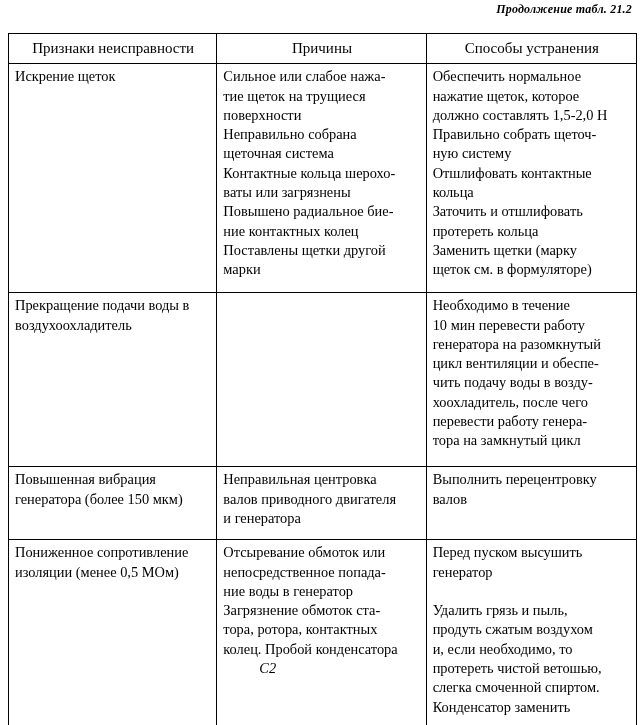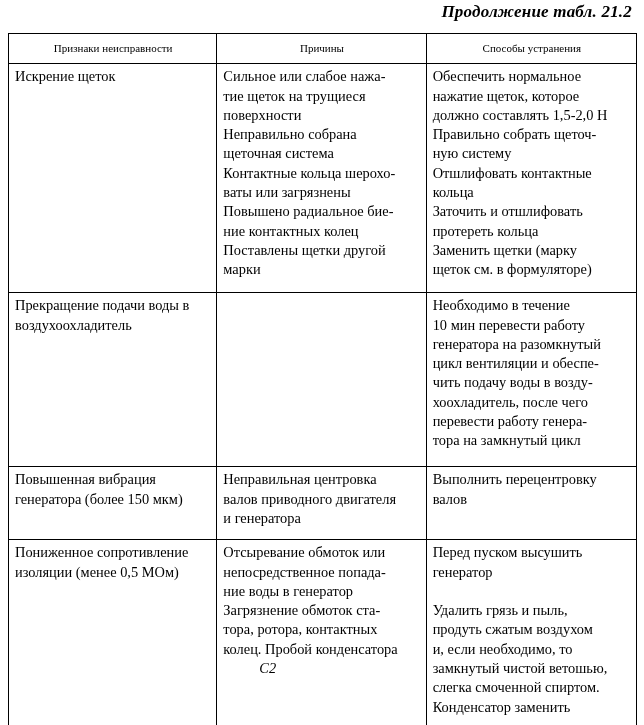--- a/index.html
+++ b/index.html
@@ -20,21 +20,21 @@
     width: 644px;
     height: 725px;
     box-sizing: border-box;
   }
   .continuation {
     position: absolute;
     top: 2px;
     right: 12px;
     font-style: italic;
     font-weight: bold;
-    font-size: 17px;
+    font-size: 12px;
     letter-spacing: 0.2px;
     white-space: nowrap;
   }
   table.fault-table {
     position: absolute;
     top: 33px;
     left: 8px;
     width: 629px;
     border-collapse: collapse;
     table-layout: fixed;
@@ -45,21 +45,21 @@
     vertical-align: top;
     padding: 3px 5px 4px 6px;
     font-size: 14.4px;
     line-height: 19.3px;
     font-weight: normal;
   }
   table.fault-table thead th {
     text-align: center;
     padding-top: 5px;
     padding-bottom: 5px;
-    font-size: 11px;
+    font-size: 15px;
   }
   col.c1 { width: 208px; }
   col.c2 { width: 209px; }
   col.c3 { width: 210px; }
   .cell-line {
     display: block;
     white-space: pre-wrap;
   }
   .cell-line.blank {
     height: 19.3px;
@@ -171,21 +171,21 @@
             <span class="cell-line">колец. Пробой конденсатора</span>
             <span class="cell-line italic">C2</span>
           </td>
         <td>
             <span class="cell-line">Перед пуском высушить</span>
             <span class="cell-line">генератор</span>
             <span class="cell-line blank"></span>
             <span class="cell-line">Удалить грязь и пыль,</span>
             <span class="cell-line">продуть сжатым воздухом</span>
             <span class="cell-line">и, если необходимо, то</span>
-            <span class="cell-line">замкнутый чистой ветошью,</span>
+            <span class="cell-line">протереть чистой ветошью,</span>
             <span class="cell-line">слегка смоченной спиртом.</span>
             <span class="cell-line">Конденсатор заменить</span>
           </td>
       </tr>
     </tbody>
   </table>
 
 </div>
 
 </body></html>

